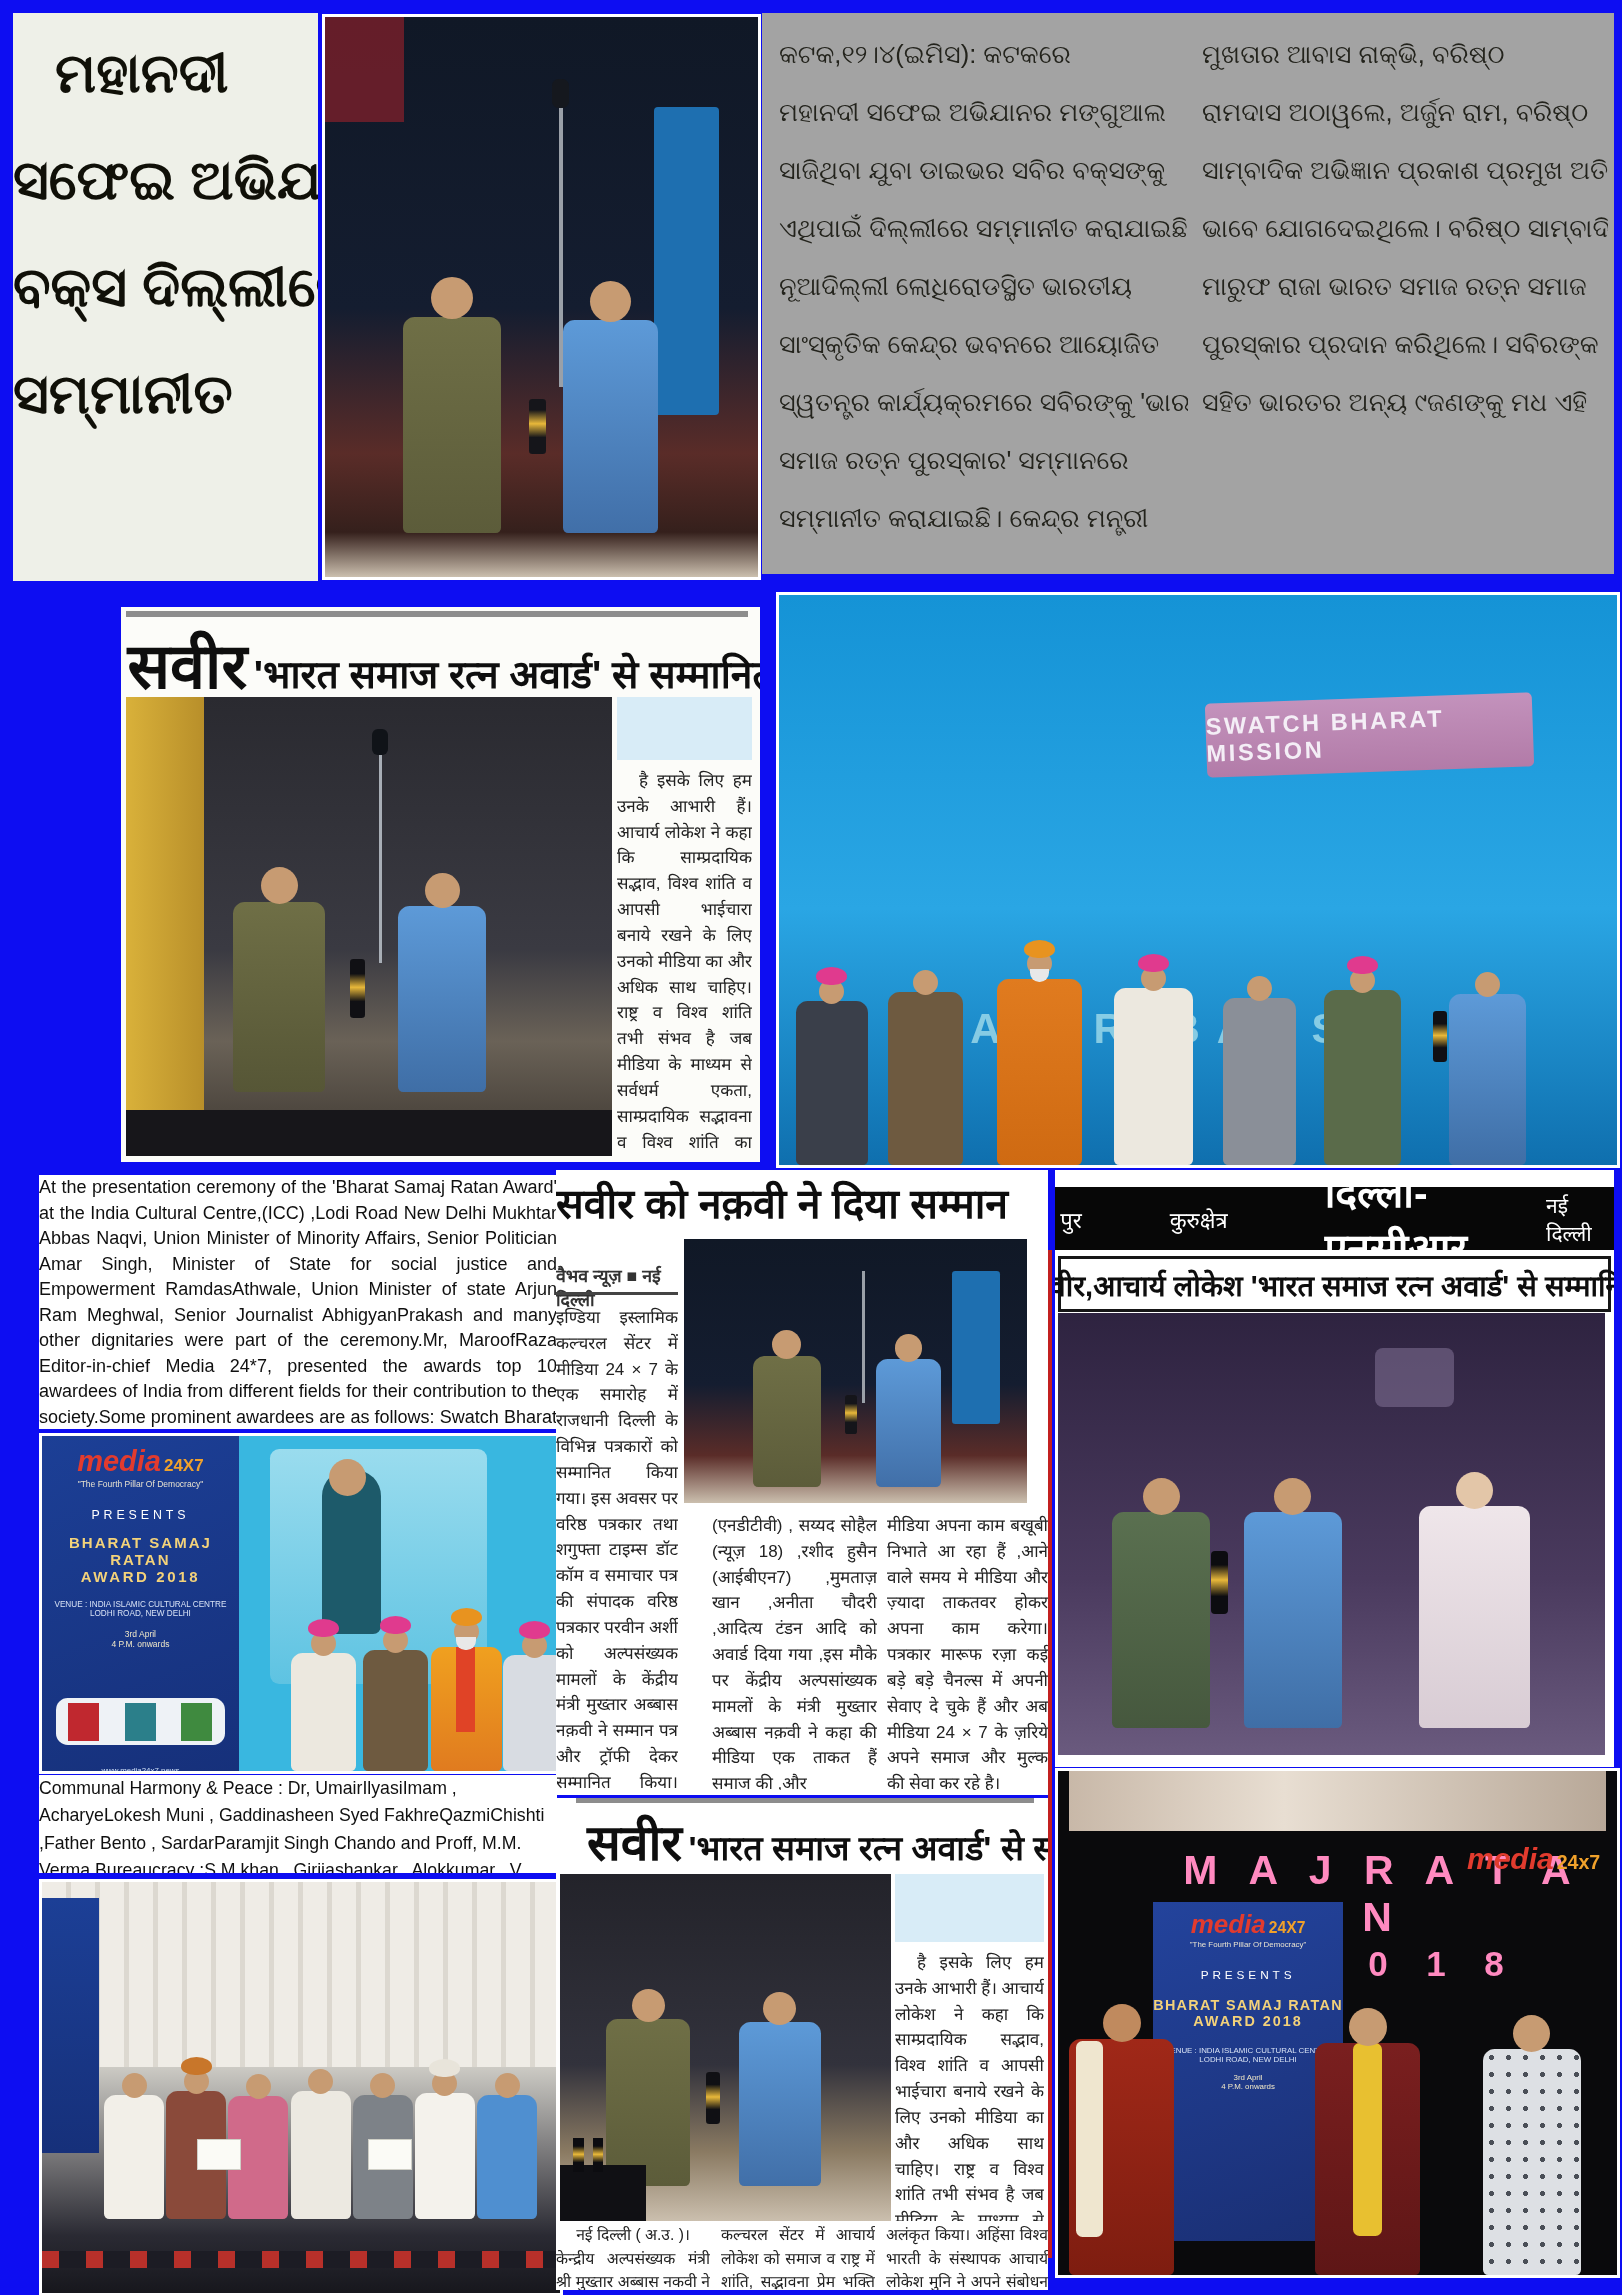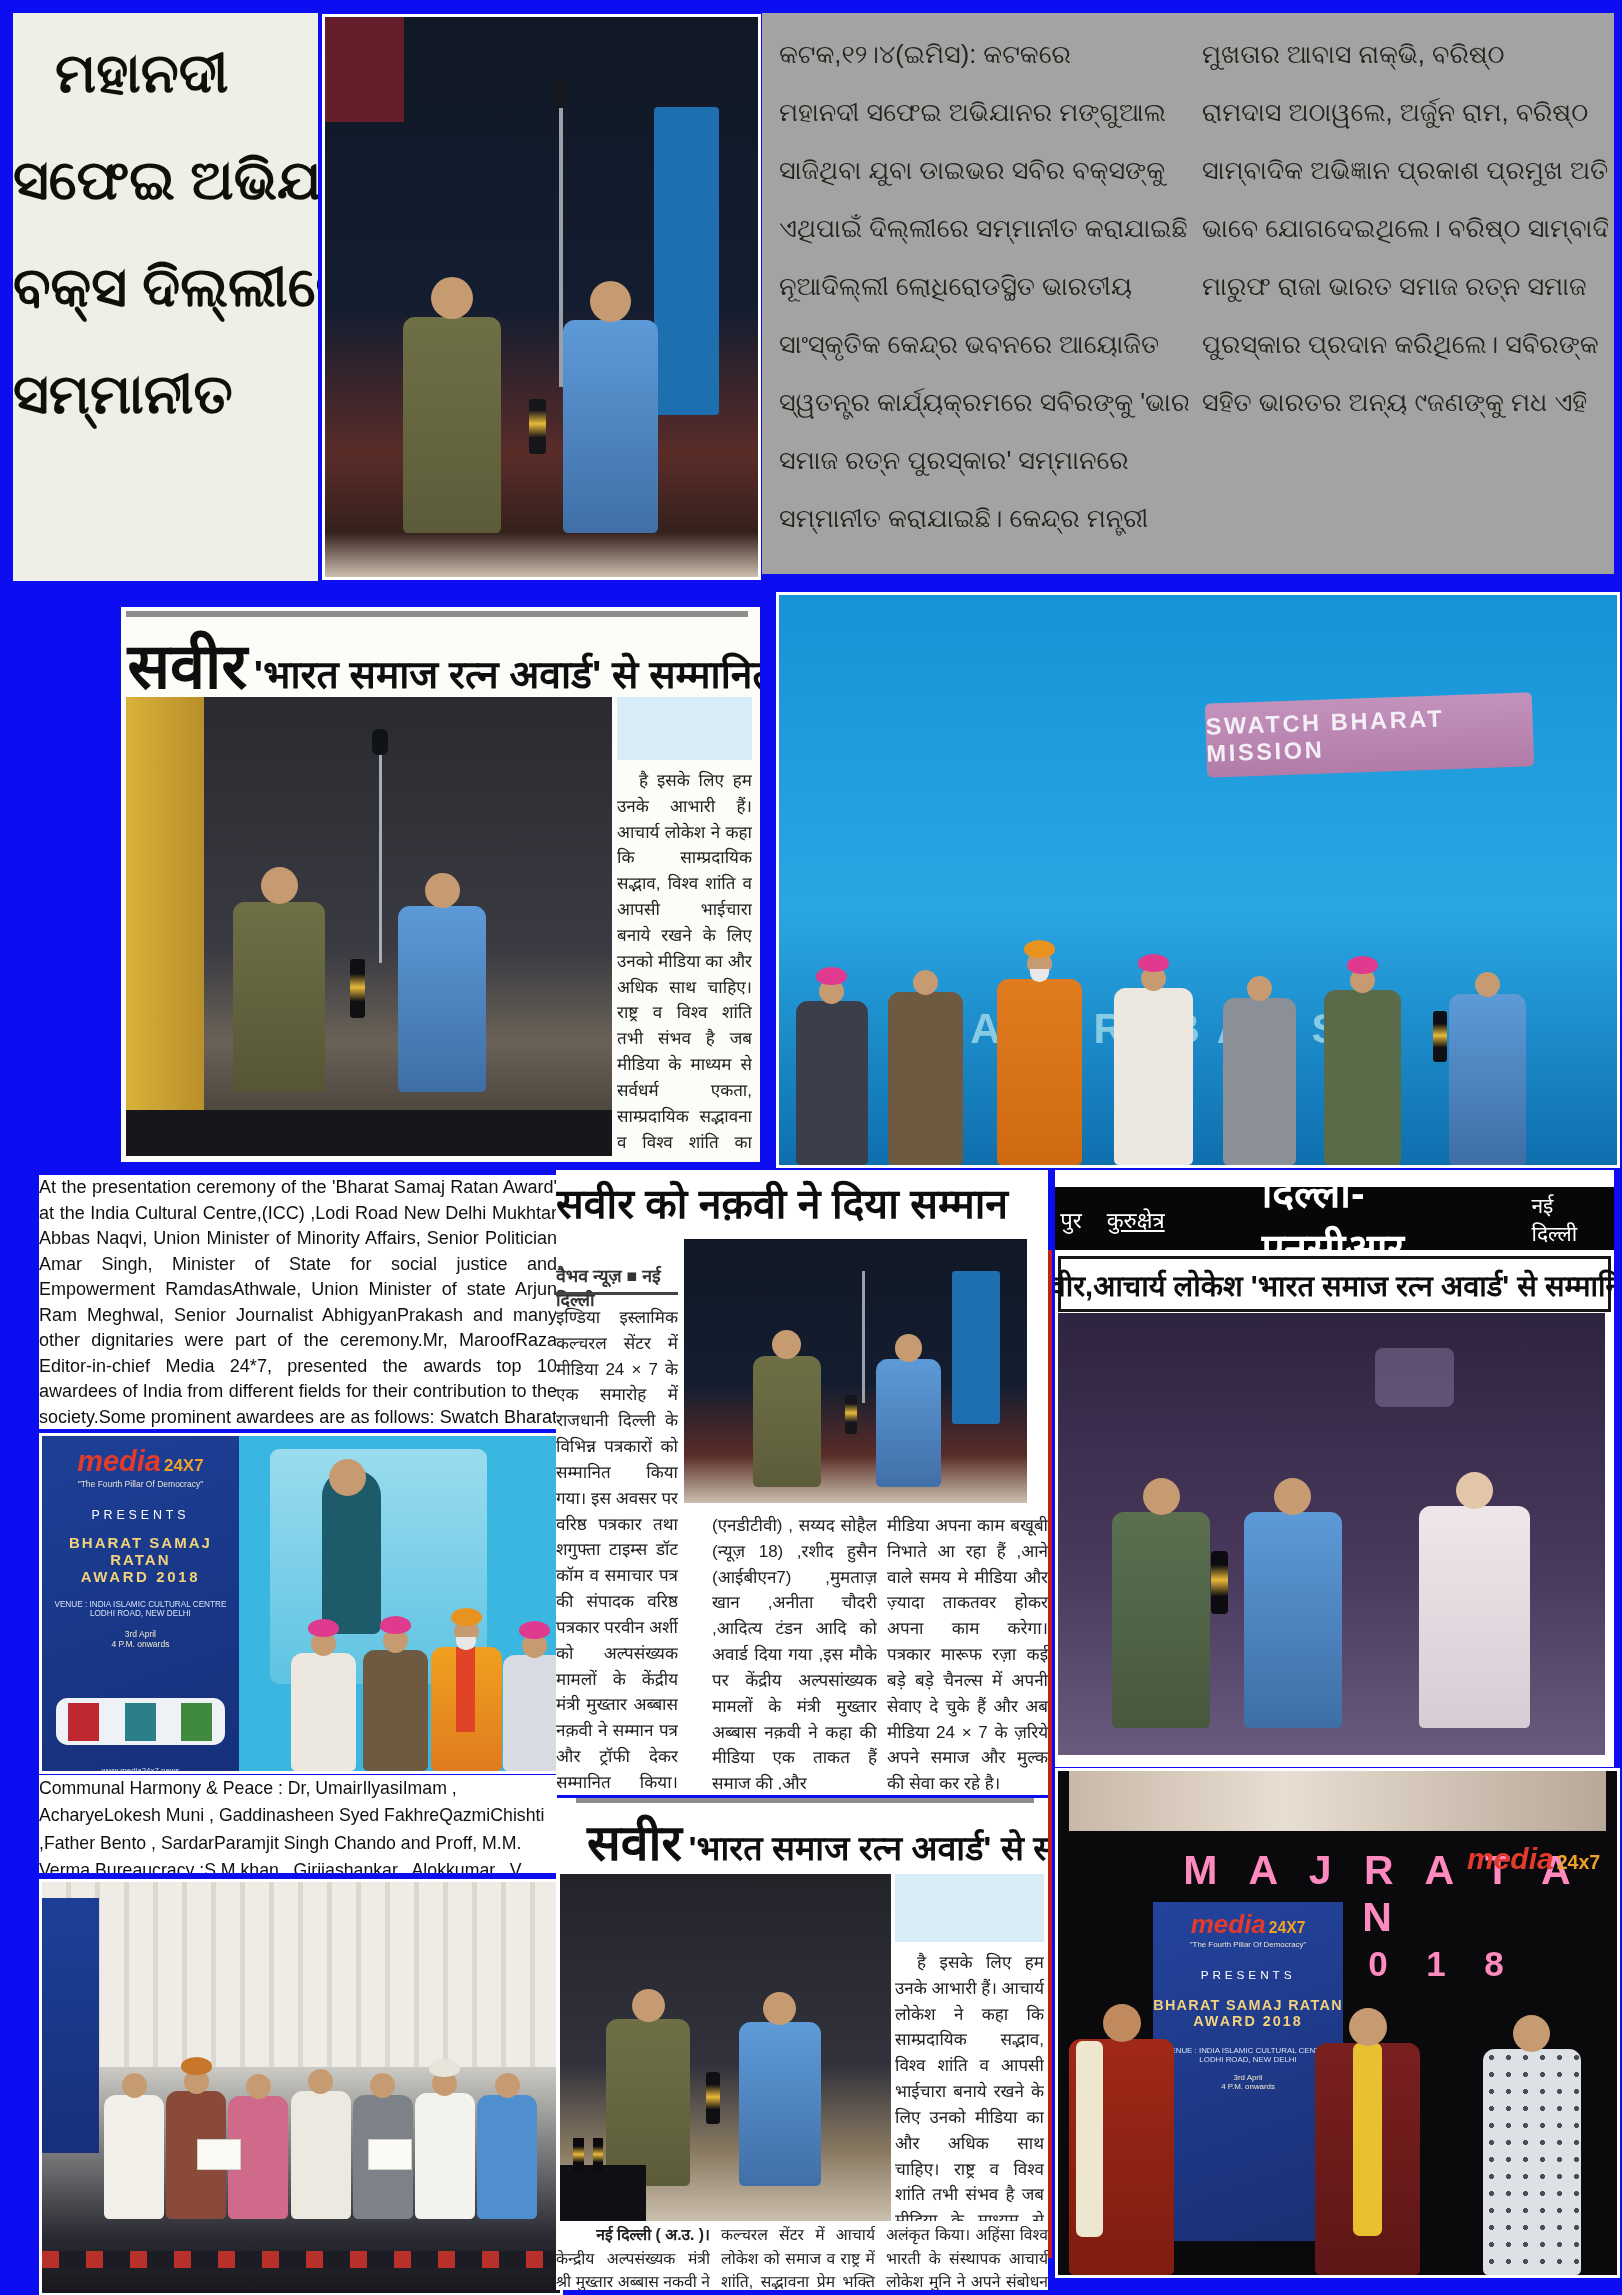--- a/index.html
+++ b/index.html
@@ -220,21 +220,21 @@
     <div class="clip hindi-col" style="left:331px;top:343px;width:161px;height:277px;">
       <p style="text-indent:0;">मीडिया अपना काम बखूबी निभाते आ रहा हैं ,आने वाले समय मे मीडिया और ज़्यादा ताकतवर होकर अपना काम करेगा। पत्रकार मारूफ रज़ा कई बड़े बड़े चैनल्स में अपनी सेवाए दे चुके हैं और अब मीडिया 24 × 7 के ज़रिये अपने समाज और मुल्क की सेवा कर रहे है।</p>
     </div>
   </div>
 
   <div class="shape" style="left:1048px;top:1250px;width:3.9px;height:1008px;background:#c22020;"></div>
 
   <div class="clip" style="left:1055px;top:1170px;width:559px;height:597px;background:#fff;">
     <div class="news-bar" style="left:0;top:17px;width:100%;height:63px;display:flex;align-items:center;gap:25px;">
       <span style="font-size:22px;margin-left:5.2px;">पुर</span>
-      <span style="font-size:22px;text-decoration:underline;">कुरुक्षेत्र</span>
+      <span style="font-size:22px;margin-left:63px;">कुरुक्षेत्र</span>
       <span style="font-size:41px;font-weight:700;margin-left:72px;">दिल्ली-एनसीआर</span>
       <span style="font-size:21px;margin-left:auto;margin-right:9.2px;">नई दिल्ली</span>
     </div>
     <div class="boxed" style="position:absolute;left:2.6px;top:86px;width:547px;height:50px;display:flex;align-items:center;justify-content:center;">
       <span style="font-size:29px;font-weight:800;color:#0d0d0d;white-space:nowrap;">सवीर,आचार्य लोकेश 'भारत समाज रत्न अवार्ड' से सम्मानित</span>
     </div>
     <div class="photo" style="left:2.6px;top:143px;width:547px;height:442px;background:linear-gradient(#2e2340 0%,#4a3a5e 60%,#6a5a7e 100%);">
       <div class="fig" style="left:10%;bottom:6%;">
         <div class="head" style="width:37px;height:37px;"></div>
         <div class="torso" style="width:98px;height:216px;background:linear-gradient(#5a7050,#46583e);"></div>
@@ -313,21 +313,21 @@
       <div class="shape" style="left:4%;bottom:14%;width:10.5px;height:34px;background:linear-gradient(#0c0c10 24%,#e8b83a 48%,#0c0c10 72%);"></div>
       <div class="shape" style="left:10%;bottom:14%;width:10.5px;height:34px;background:linear-gradient(#0c0c10 24%,#e8b83a 48%,#0c0c10 72%);"></div>
     </div>
     <div class="shape" style="left:339px;top:76px;width:149px;height:68px;background:#d8ecf7;"></div>
     <div class="clip hindi-col" style="left:339px;top:152px;width:149px;height:271px;">
       <p>है इसके लिए हम उनके आभारी हैं। आचार्य लोकेश ने कहा कि साम्प्रदायिक सद्भाव, विश्व शांति व आपसी भाईचारा बनाये रखने के लिए उनको मीडिया का और अधिक साथ चाहिए। राष्ट्र व विश्व शांति तभी संभव है जब मीडिया के माध्यम से सर्वधर्म एकता, साम्प्रदायिक सद्भावना व विश्व शांति का सन्देश जन जन तक पहुंचेगा।</p>
 
     </div>
     <div class="clip" style="left:0;top:425px;width:492px;height:67px;">
       <div class="clip" style="left:0;top:0;width:154px;height:67px;font-size:15.7px;line-height:1.5;color:#222;">
-        <div style="font-weight:700;text-align:right;">नई दिल्ली ( अ.उ. )।</div>
+        <div style="font-weight:400;text-align:center;">नई दिल्ली ( अ.उ. )।</div>
         <div style="text-align:justify;">केन्द्रीय अल्पसंख्यक मंत्री श्री मुख्तार अब्बास नकवी ने अहिंसा</div>
       </div>
       <div class="clip" style="left:165px;top:0;width:154px;height:67px;font-size:15.7px;line-height:1.5;color:#222;text-align:justify;">
         <div>कल्चरल सेंटर में आचार्य लोकेश को समाज व राष्ट्र में शांति, सद्भावना प्रेम भक्ति के क्षेत्र में</div>
       </div>
       <div class="clip" style="left:330px;top:0;width:162px;height:67px;font-size:15.7px;line-height:1.5;color:#222;text-align:justify;">
         <div>अलंकृत किया। अहिंसा विश्व भारती के संस्थापक आचार्य लोकेश मुनि ने अपने संबोधन में</div>
       </div>
     </div>
   </div>

